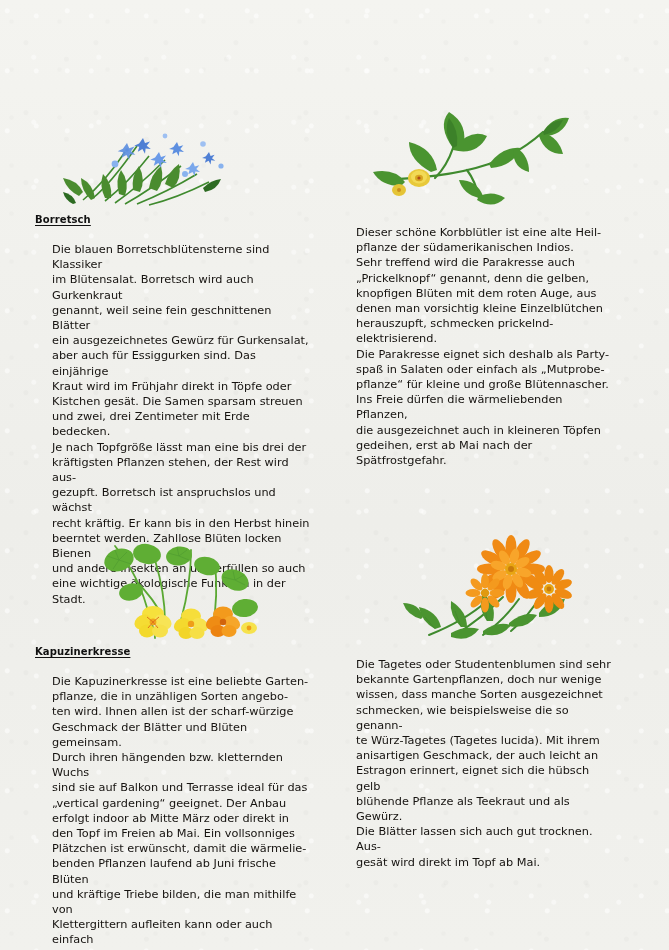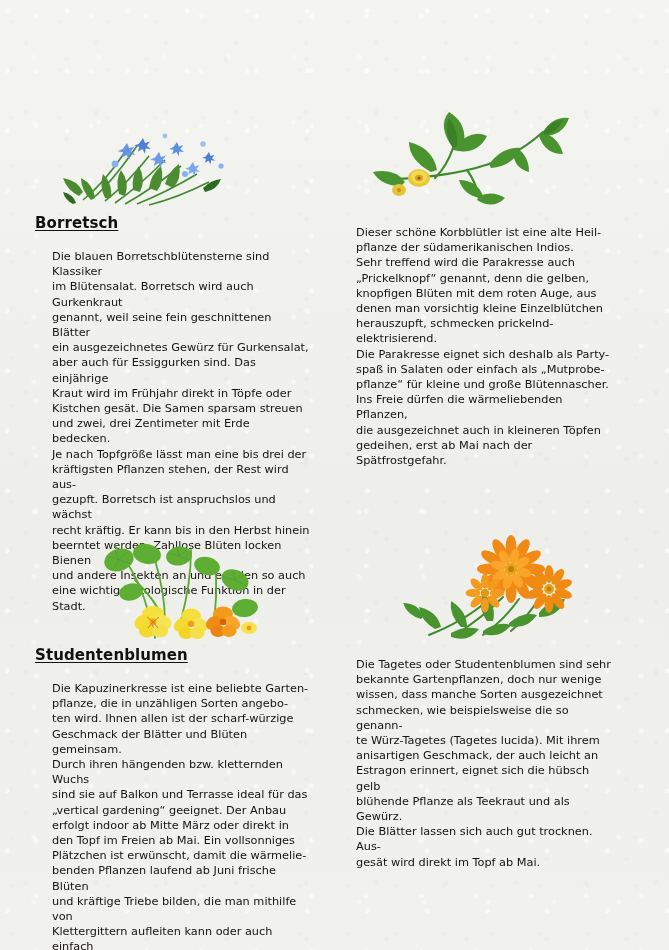--- a/index.html
+++ b/index.html
@@ -42,21 +42,21 @@
   .entry.row1 { top: 108px; }
   .entry.row2 { top: 540px; }
 
   .plant-image {
     position: relative;
     height: 100px;
     margin-bottom: 6px;
   }
   .entry-title {
     font-family: "DejaVu Sans", sans-serif;
-    font-size: 15px;
+    font-size: 10px;
     font-weight: bold;
     color: #111;
     text-decoration: underline;
     text-underline-offset: 2px;
     margin: 4px 0 2px 0;
     letter-spacing: 0.1px;
   }
   .entry-body {
     font-family: "DejaVu Sans", sans-serif;
     font-size: 11.3px;
@@ -261,21 +261,21 @@
               <ellipse cx="-5" cy="9" rx="7.5" ry="6" fill="#ec8310"></ellipse>
               <ellipse cx="6" cy="9" rx="7.5" ry="6" fill="#f49c1e"></ellipse>
               <circle cx="0" cy="0" r="3.2" fill="#d2640c"></circle>
             </g>
             <ellipse cx="154" cy="88" rx="8" ry="6" fill="#f6e24c"></ellipse>
             <circle cx="154" cy="88" r="2.4" fill="#ef9d18"></circle>
           </g>
         </svg>
       </div>
     </div>
-    <h2 class="entry-title">Studentenblumen</h2>
+    <h2 class="entry-title">Kapuzinerkresse</h2>
     <p class="entry-body">Die Kapuzinerkresse ist eine beliebte Garten-
 pflanze, die in unzähligen Sorten angebo-
 ten wird. Ihnen allen ist der scharf-würzige
 Geschmack der Blätter und Blüten gemeinsam.
 Durch ihren hängenden bzw. kletternden Wuchs
 sind sie auf Balkon und Terrasse ideal für das
 „vertical gardening“ geeignet. Der Anbau
 erfolgt indoor ab Mitte März oder direkt in
 den Topf im Freien ab Mai. Ein vollsonniges
 Plätzchen ist erwünscht, damit die wärmelie-

